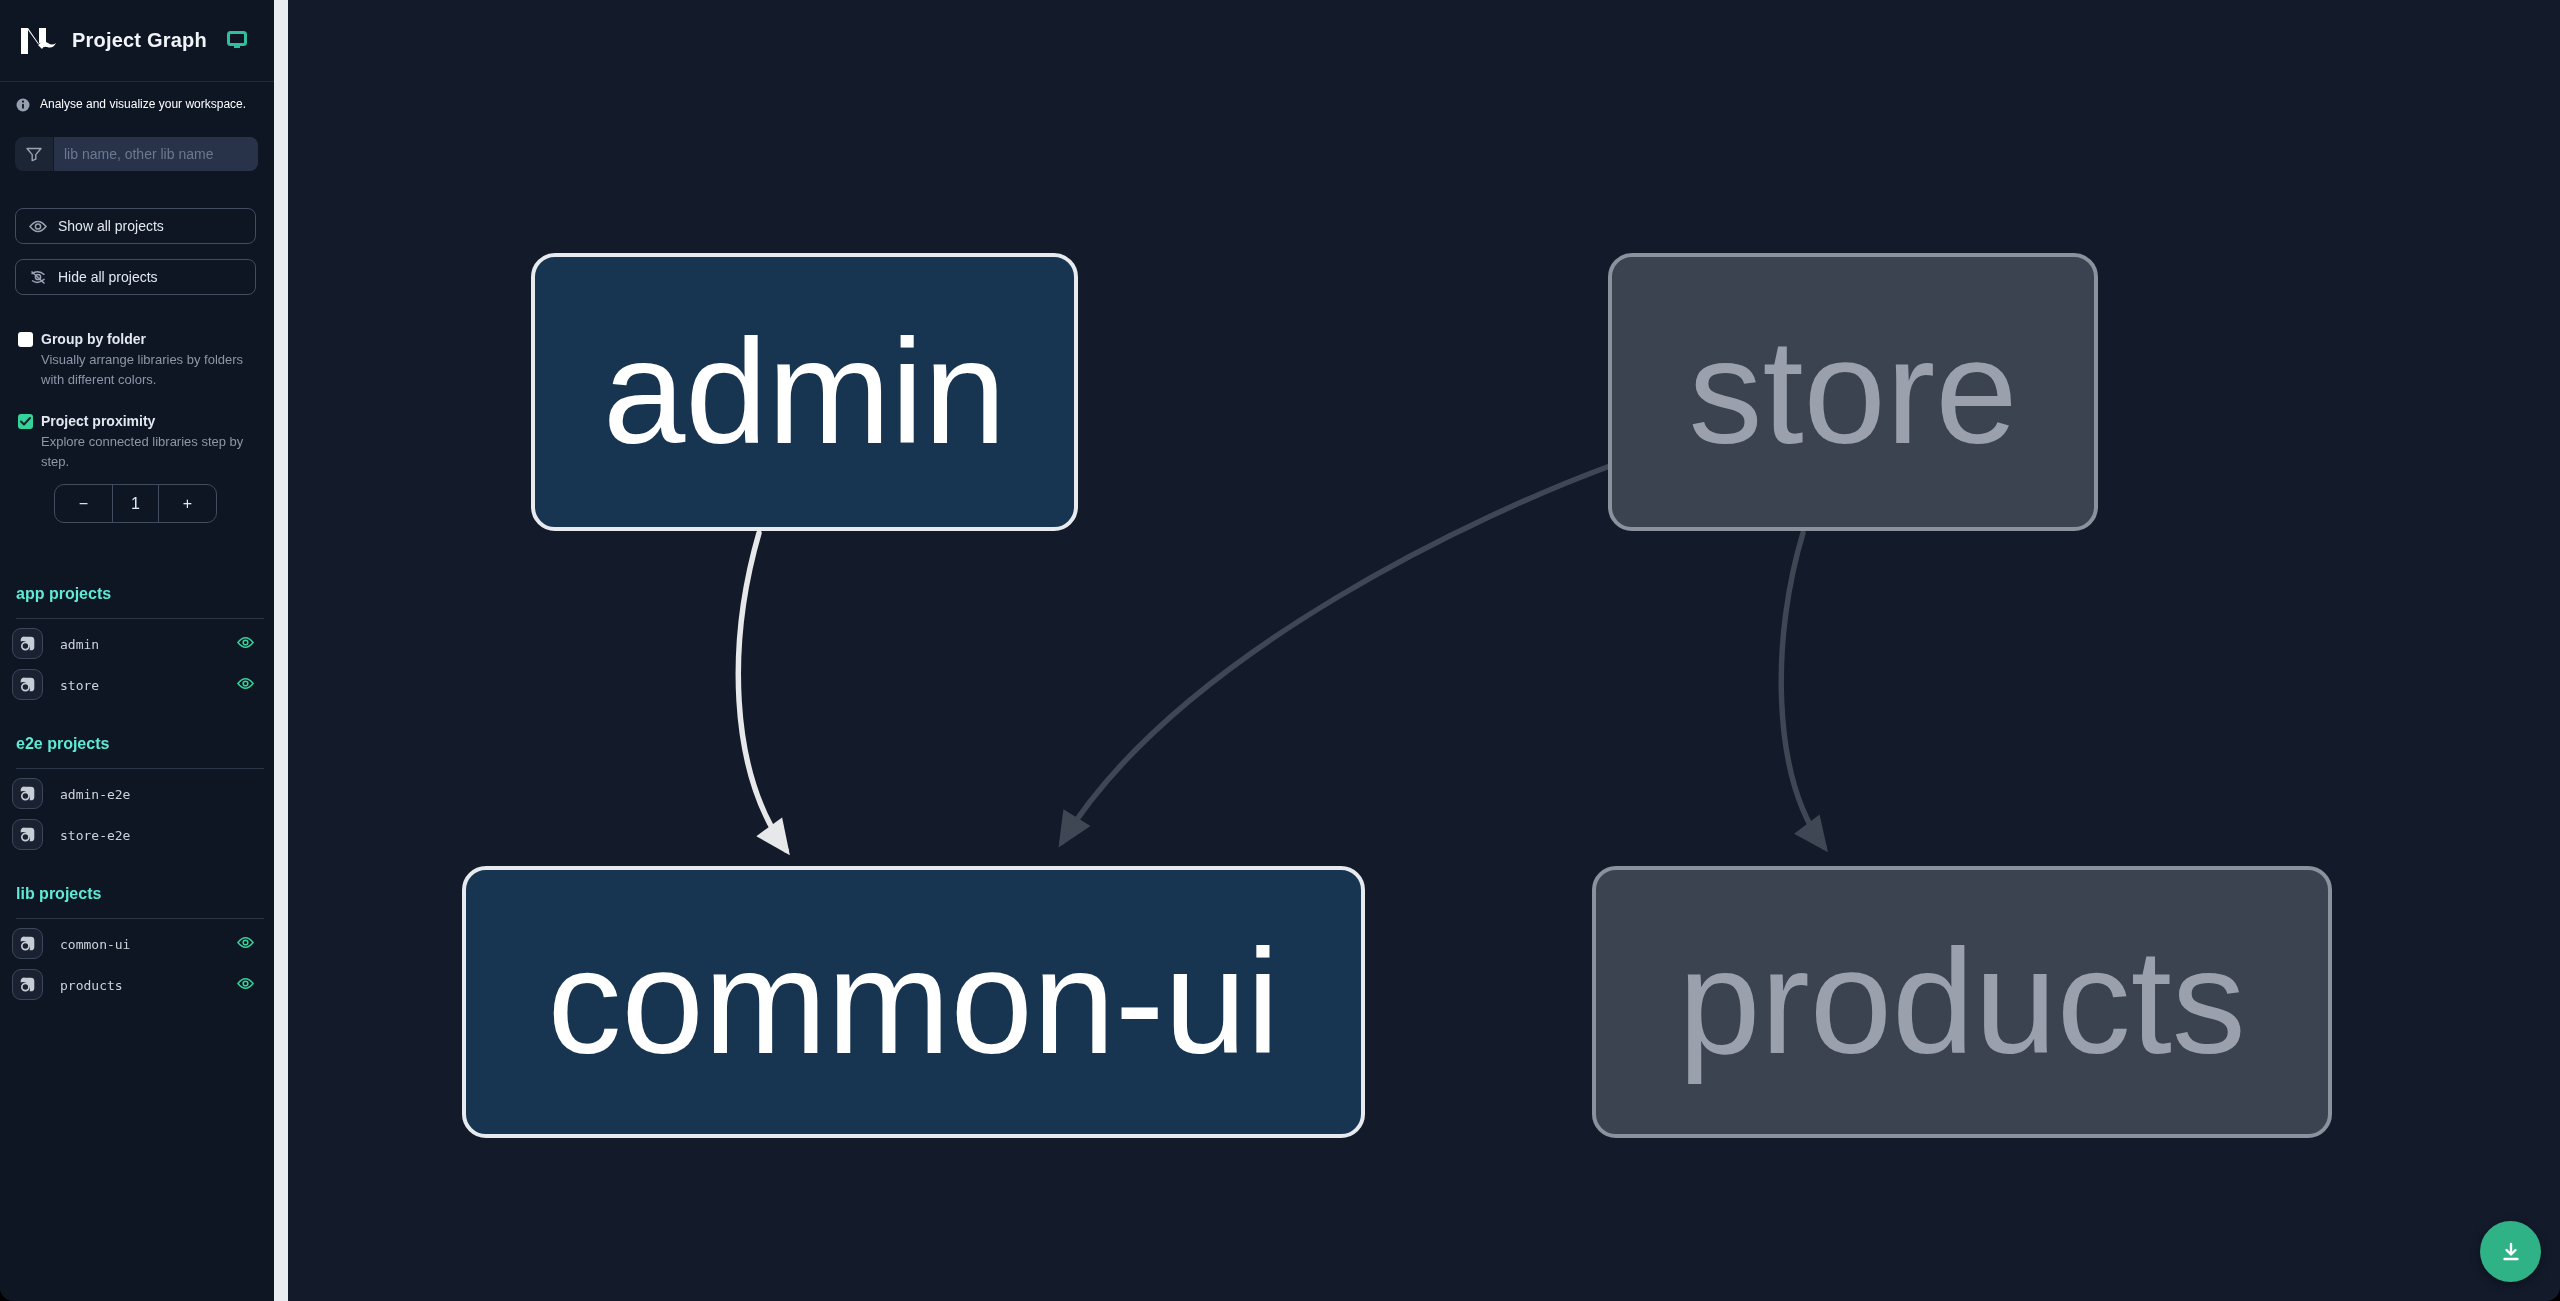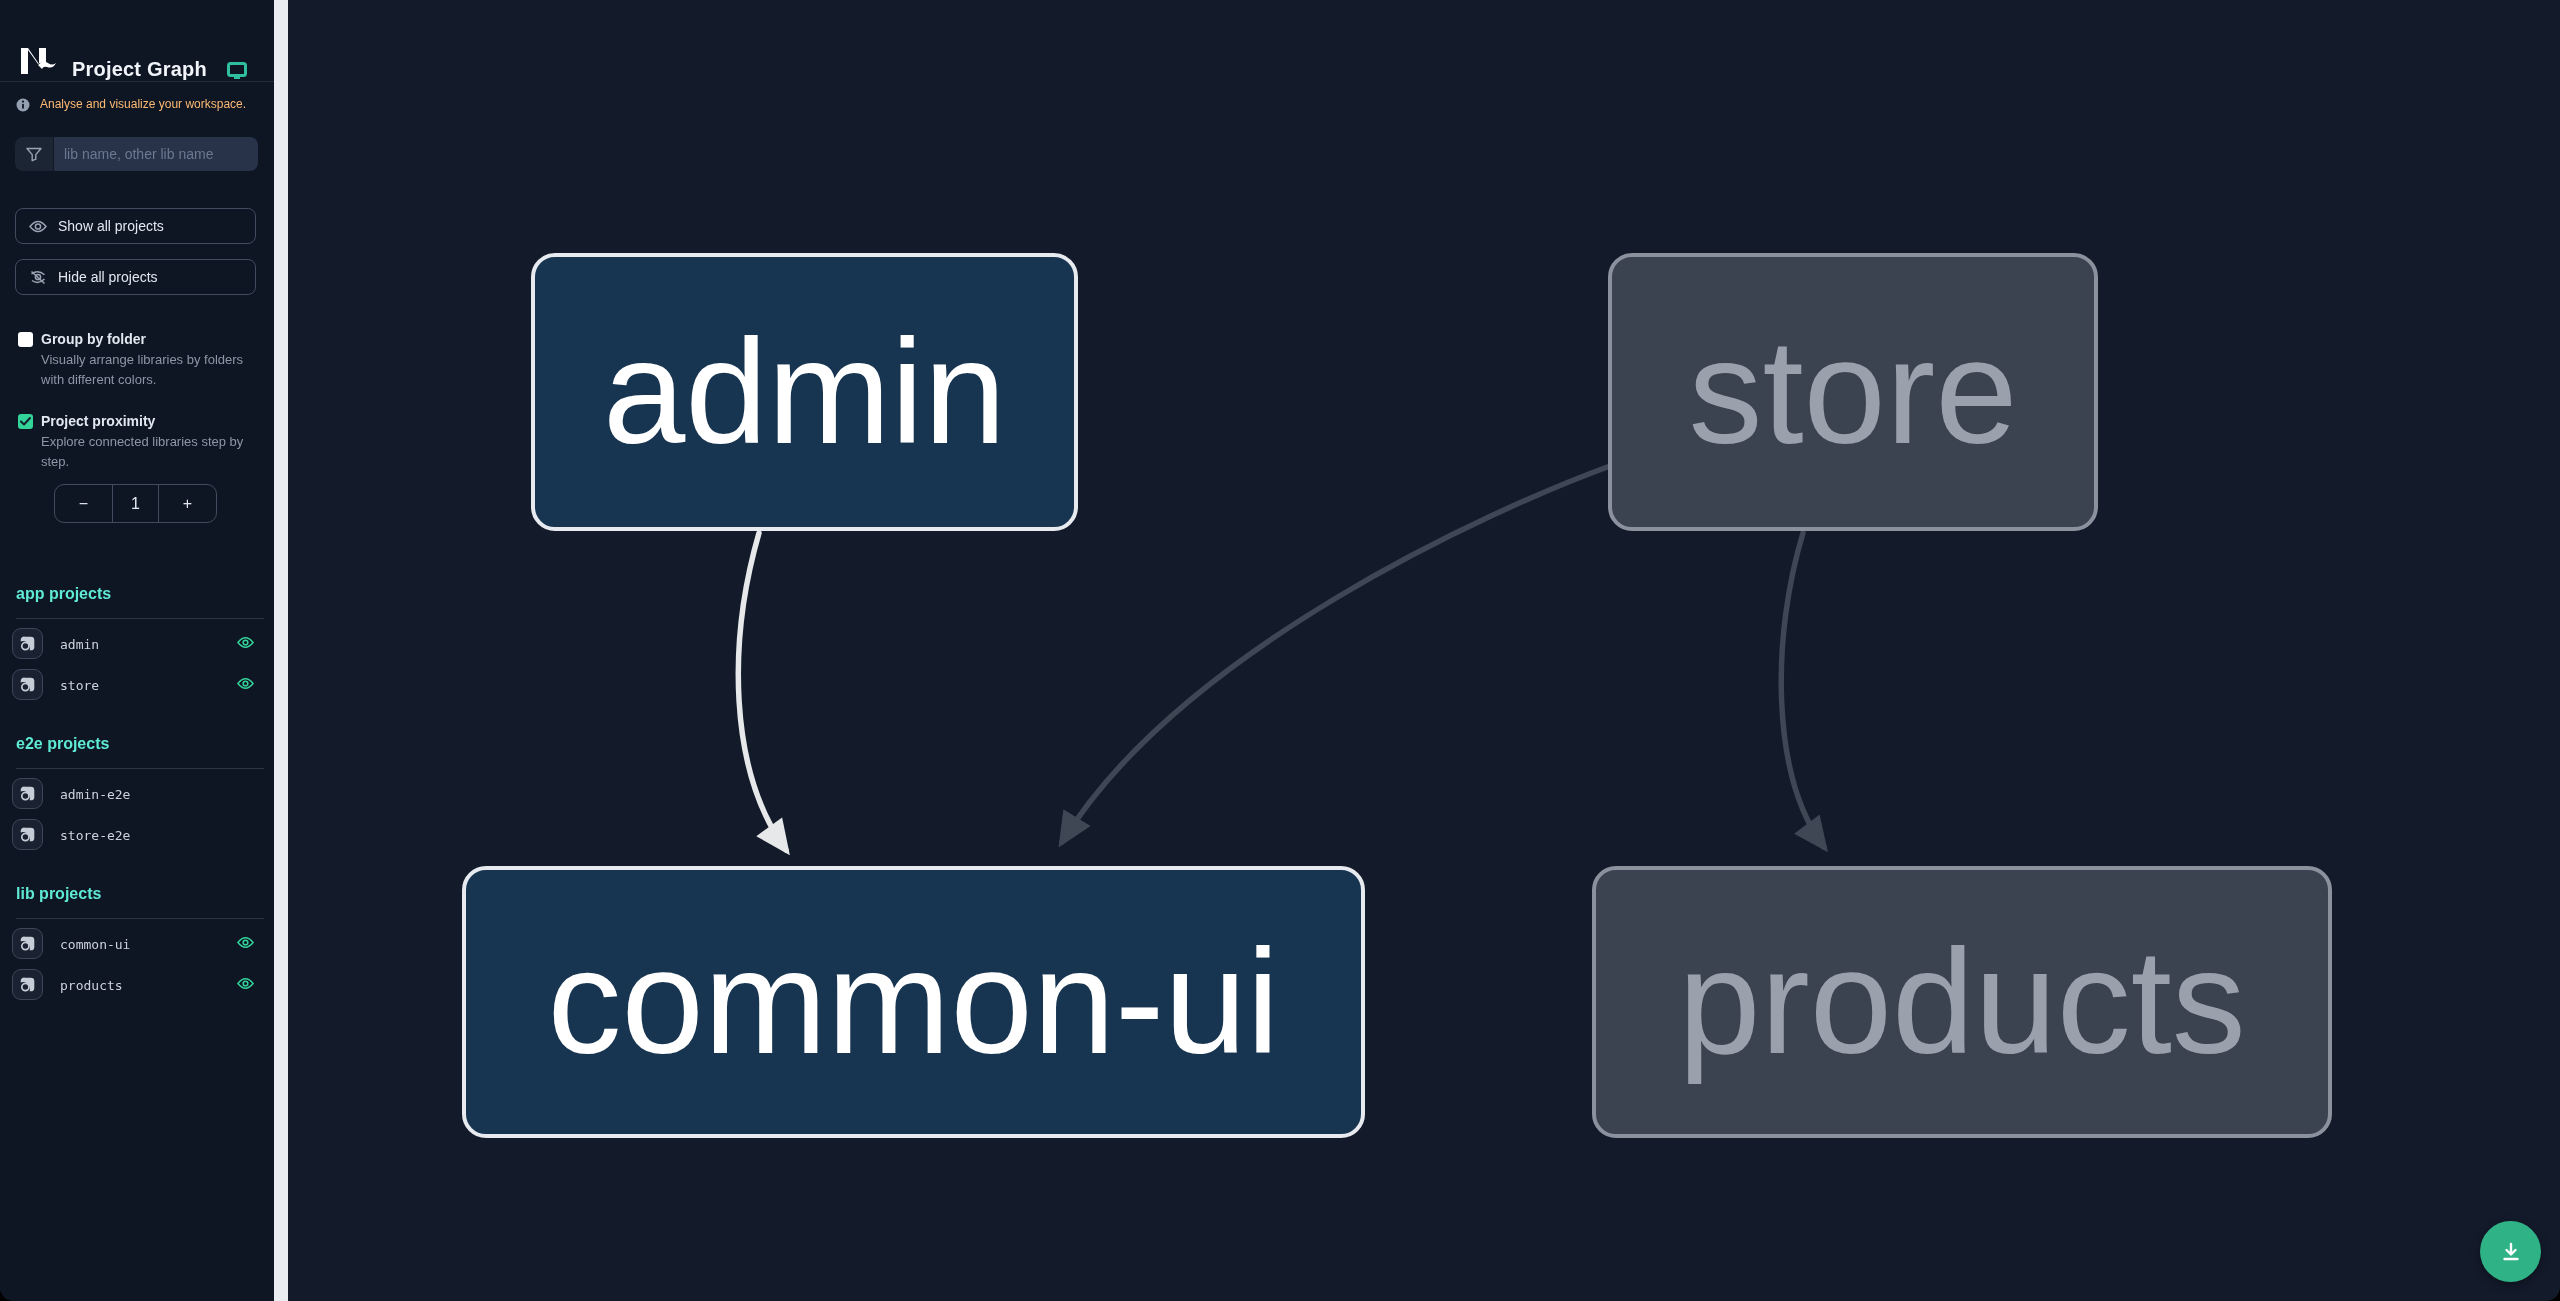--- a/index.html
+++ b/index.html
@@ -7,27 +7,27 @@
     position:relative;width:2560px;height:1301px;overflow:hidden;
     background:#131a2a;border-radius:0 0 14px 14px;
     font-family:"Liberation Sans", sans-serif;
   }
   
   .sidebar{
     position:absolute;left:0;top:0;width:274px;height:100%;
     background:#0e1523;color:#e5e9ef;z-index:3;
   }
   .side-header{
-    height:82px;display:flex;align-items:flex-end;gap:14px;
+    height:82px;display:flex;align-items:center;gap:14px;
     padding:0 16px;border-bottom:1px solid #202b3c;box-sizing:border-box;
   }
   .side-title{font-size:20px;font-weight:700;color:#f1f5f9;letter-spacing:.2px;}
   .monitor-btn{margin-left:6px;background:none;border:none;padding:0;cursor:pointer;display:flex;}
   .info-row{display:flex;gap:10px;align-items:flex-start;margin:15px 16px 0 16px;}
-  .info-row p{margin:0;font-size:12px;line-height:15px;color:#fdba74;}
+  .info-row p{margin:0;font-size:12px;line-height:15px;color:#ffffff;}
   .search{
     display:flex;margin:25px 16px 0 15px;height:34px;border-radius:8px;overflow:hidden;
   }
   .search .funnel-cell{
     width:38px;display:flex;align-items:center;justify-content:center;
     background:#1c2534;border-right:1px solid #101826;
   }
   .search input{
     flex:1;background:#28334a;border:none;outline:none;color:#dbe2ec;
     font-size:14px;padding:16px 10px;font-family:"Liberation Sans",sans-serif;

